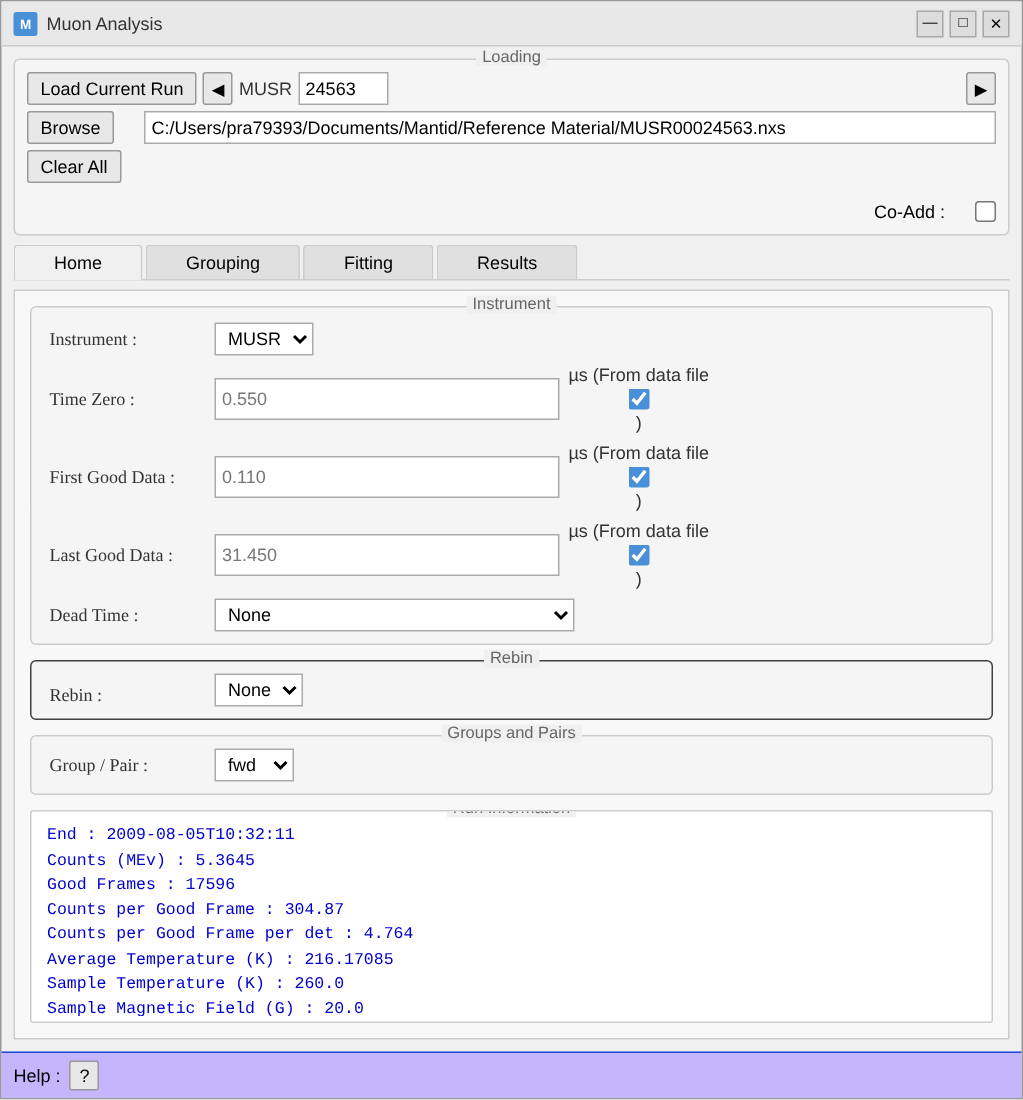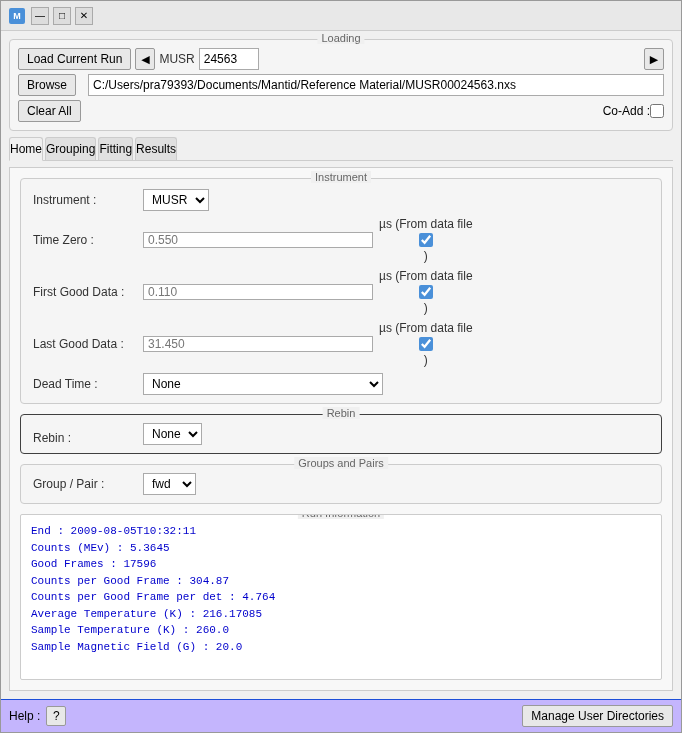--- a/index.html
+++ b/index.html
@@ -88,26 +88,26 @@
     }
     .loading-row1 {
       display: flex;
       align-items: center;
       gap: 4px;
       margin-bottom: 4px;
     }
     .loading-row2 {
       display: flex;
       align-items: center;
-      gap: 12px;
+      gap: 0;
       margin-bottom: 4px;
     }
     .loading-row3 {
       display: flex;
-      align-items: center;
+      align-items: flex-start;
       gap: 4px;
     }
     .btn {
       background: #e8e8e8;
       border: 1px solid #999;
       padding: 3px 8px;
       cursor: pointer;
       font-size: 12px;
       border-radius: 2px;
       white-space: nowrap;
@@ -134,35 +134,37 @@
     }
     .musr-label {
       font-size: 12px;
       color: #333;
     }
     .run-input {
       width: 60px;
     }
     .file-input {
       flex: 1;
+      margin-left: 20px;
     }
     .coadd-section {
       display: flex;
       align-items: center;
-      gap: 0;
+      gap: 20px;
       margin-left: auto;
+      margin-top: 34px;
     }
     
     .tabs {
       display: flex;
       border-bottom: 1px solid #ccc;
       gap: 0;
     }
     .tab {
-      padding: 4px 0;
+      padding: 4px 26px;
       border: 1px solid #ccc;
       border-bottom: none;
       background: #e0e0e0;
       cursor: pointer;
       font-size: 12px;
       margin-right: 2px;
       border-radius: 3px 3px 0 0;
     }
     .tab.active {
       background: #f0f0f0;
@@ -191,24 +193,25 @@
     }
     .field-row {
       display: flex;
       align-items: center;
       margin-bottom: 6px;
     }
     .field-label {
       width: 110px;
       font-size: 12px;
       color: #333;
+      font-family: Liberation Serif, serif;
     }
     .field-input {
       width: 230px;
-      height: 16px;
+      height: 28px;
       border: 1px solid #aaa;
       background: white;
       padding: 1px 4px;
       font-size: 12px;
       color: #777;
     }
     .field-suffix {
       margin-left: 6px;
       font-size: 12px;
       color: #333;
@@ -304,20 +307,21 @@
       border-radius: 2px;
     }
   </style>
 </head>
 <body>
 
 <div class="window">
 
   <div class="title-bar">
     <div class="title-bar-icon">M</div>
+    <span class="title-bar-text">Muon Analysis</span>
     <div class="title-bar-controls">
       <div class="title-btn">—</div>
       <div class="title-btn">□</div>
       <div class="title-btn">✕</div>
     </div>
   </div>
 
   <div class="content">
 
     <div class="loading-section">
@@ -429,15 +433,14 @@
       </div>
 
     </div>
   </div>
 
   <div class="footer">
     <div class="help-section">
       <span>Help :</span>
       <div class="help-btn">?</div>
     </div>
-    <button class="btn">Manage User Directories</button>
   </div>
 </div>
 
 </body></html>

